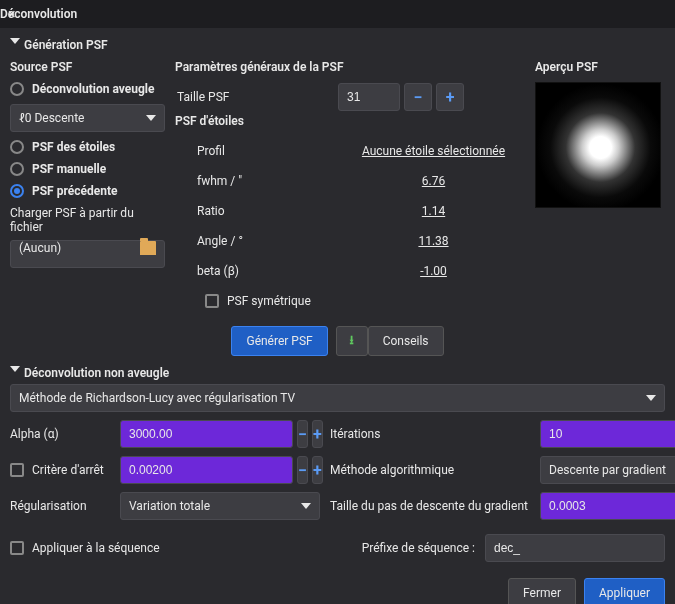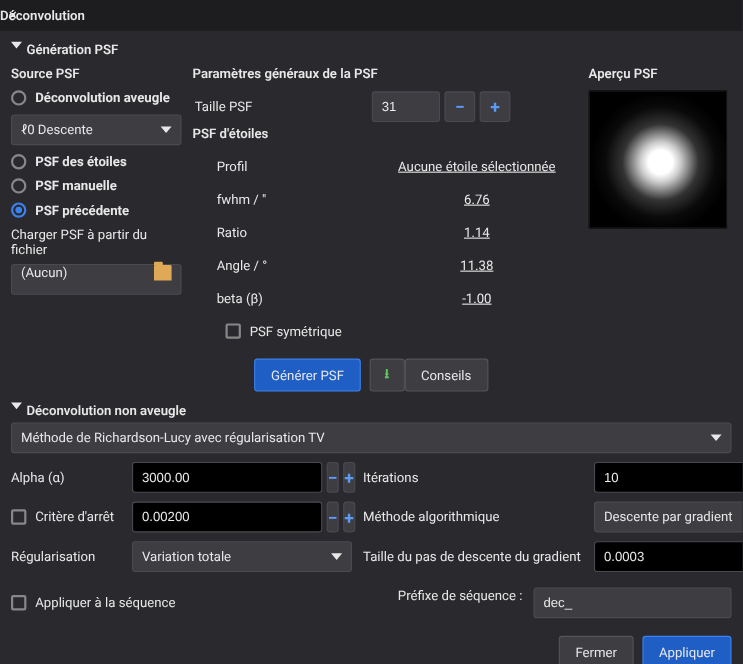--- a/index.html
+++ b/index.html
@@ -197,24 +197,25 @@
 
 .grid3 {
   display: grid;
   grid-template-columns: 100px 200px 200px 1fr;
   gap: 8px 10px;
   align-items: center;
   margin-top: 8px;
 }
 .grid3 .lbl { font-size: 12px; }
 .spinner-wide { display: flex; gap: 4px; }
-.spinner-wide input { flex: 1; background:#000000; border:1px solid #4a4a50; border-radius:3px; height:28px; color:#e8e8e8; padding:0 8px; font-size:12px;}
+.spinner-wide input { flex: 1; background:#6d28d9; border:1px solid #4a4a50; border-radius:3px; height:28px; color:#e8e8e8; padding:0 8px; font-size:12px;}
 
 .seq-row {
   display: flex;
+  align-items: center;
   gap: 10px;
   margin-top: 14px;
 }
 .seq-row .spacer { flex: 1; }
 .text-input {
   background: #3d3d42;
   border: 1px solid #4a4a50;
   border-radius: 3px;
   height: 28px;
   color: #e8e8e8;

